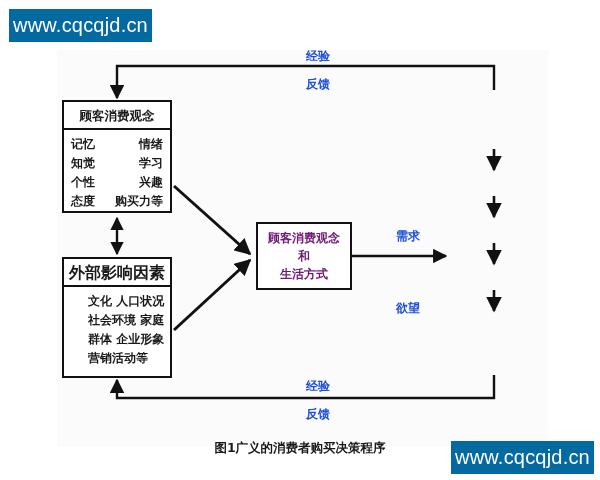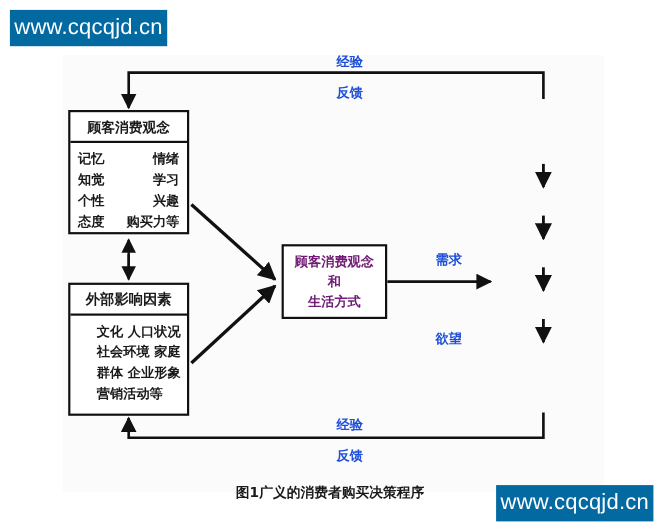--- a/index.html
+++ b/index.html
@@ -81,21 +81,21 @@
   .kv-row .k { text-align: left; }
   .kv-row .v { text-align: right; }
 
   #external-box {
     left: 62px; top: 257px;
     width: 110px; height: 121px;
   }
   #external-box .box-head {
     height: 28px;
     line-height: 28px;
-    font-size: 13px;
+    font-size: 16px;
   }
   #external-box .box-body {
     padding: 5px 0 0 17px;
     font-size: 12px;
   }
   .line-row {
     padding: 0 7px;
     line-height: 19px;
     white-space: nowrap;
     text-align: left;

